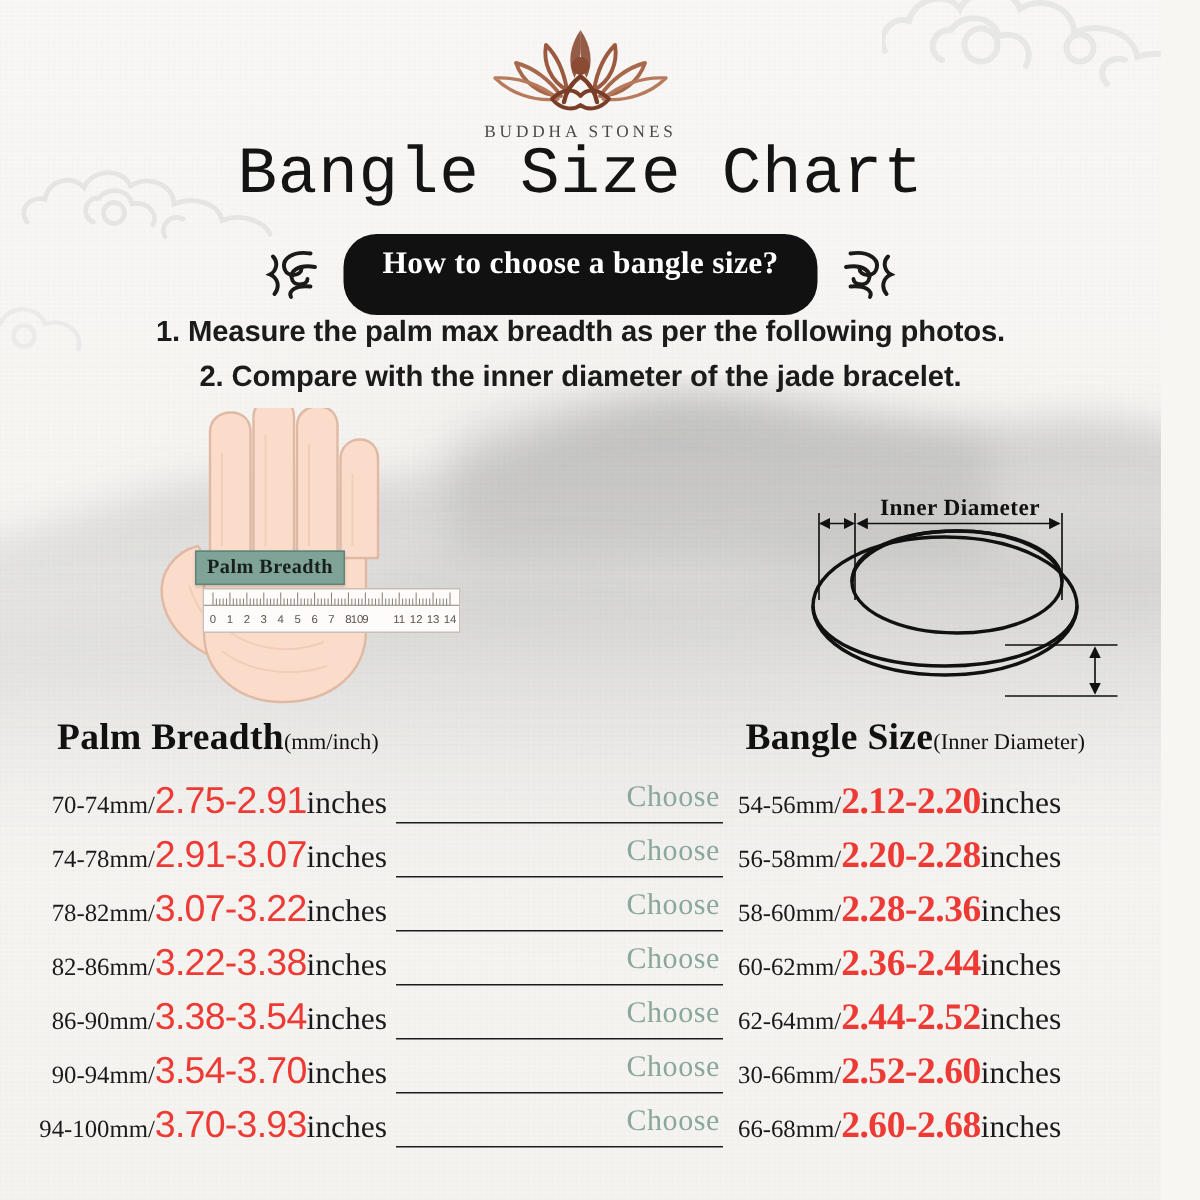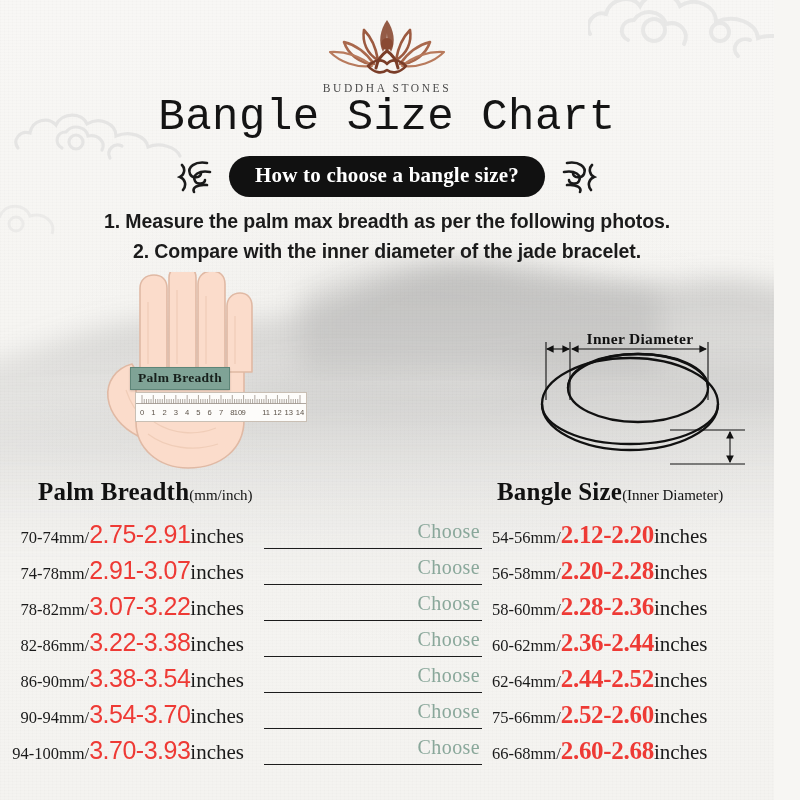--- a/index.html
+++ b/index.html
@@ -38,21 +38,21 @@
     position:absolute;left:0;right:0;top:92px;text-align:center;
     font-family:Liberation Mono, monospace;
     font-size:44px;color:#141414;letter-spacing:.5px;
   }
   .banner-row{
     position:absolute;left:0;right:0;top:156px;
     display:flex;align-items:center;justify-content:center;gap:14px;
   }
   .banner-pill{
     background:#111111;color:#ffffff;border-radius:22px;
-    padding:7px 26px 9px 26px;
+    padding:7px 26px 22px 26px;
     font-family:"Liberation Serif",serif;
     font-size:21px;font-weight:bold;letter-spacing:.2px;white-space:nowrap;
   }
   .swirl{width:38px;height:40px;flex:0 0 auto;}
   .steps{
     position:absolute;left:0;right:0;top:206px;text-align:center;
     font-family:"Liberation Sans",sans-serif;
     color:#1b1b1b;
   }
   .step{font-size:19.5px;font-weight:bold;line-height:30px;letter-spacing:-0.1px;}
@@ -89,21 +89,21 @@
 
   
   .sec-head{position:absolute;font-family:"Liberation Serif",serif;color:#111;}
   .sec-head .big{font-size:25px;font-weight:bold;letter-spacing:.2px;}
   .sec-head .small{font-size:15px;}
   #sec-left{left:38px;top:478px;}
   #sec-right{left:497px;top:478px;}
 
   
   .tbl{position:absolute;}
-  #tbl-left{left:12px;top:522px;width:232px;}
+  #tbl-left{left:26px;top:522px;width:232px;}
   #tbl-choose{left:262px;top:522px;width:222px;}
   #tbl-right{left:492px;top:522px;width:300px;}
 
   .row{height:36px;display:flex;align-items:baseline;white-space:nowrap;}
   .mm{font-family:"Liberation Serif",serif;font-size:16.5px;color:#1a1a1a;}
   .inch-unit{font-family:"Liberation Serif",serif;font-size:21px;color:#1a1a1a;}
   .val-sans{
     font-family:"Liberation Sans",sans-serif;
     font-size:25px;color:#ee3a35;letter-spacing:-0.5px;line-height:1;
   }
@@ -478,21 +478,21 @@
         <span class="mm">60-62mm/</span>
         <span class="val-serif">2.36-2.44</span>
         <span class="inch-unit">inches</span>
       </div>
       <div class="row">
         <span class="mm">62-64mm/</span>
         <span class="val-serif">2.44-2.52</span>
         <span class="inch-unit">inches</span>
       </div>
       <div class="row">
-        <span class="mm">75-66mm/</span>
+        <span class="mm">30-66mm/</span>
         <span class="val-serif">2.52-2.60</span>
         <span class="inch-unit">inches</span>
       </div>
       <div class="row">
         <span class="mm">66-68mm/</span>
         <span class="val-serif">2.60-2.68</span>
         <span class="inch-unit">inches</span>
       </div>
     </div>
 

